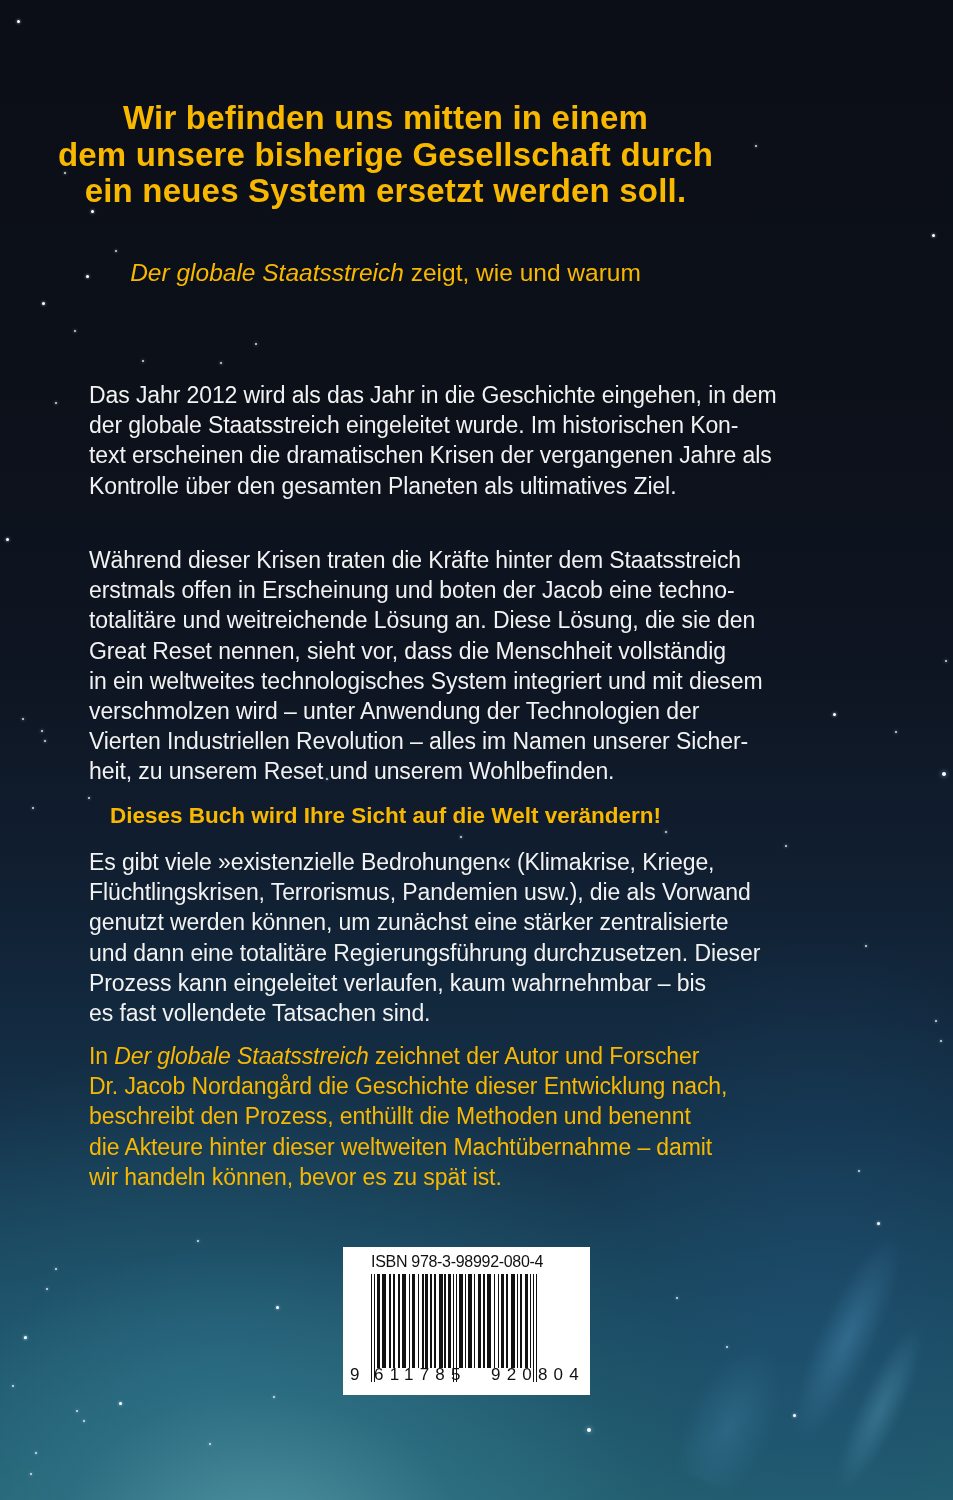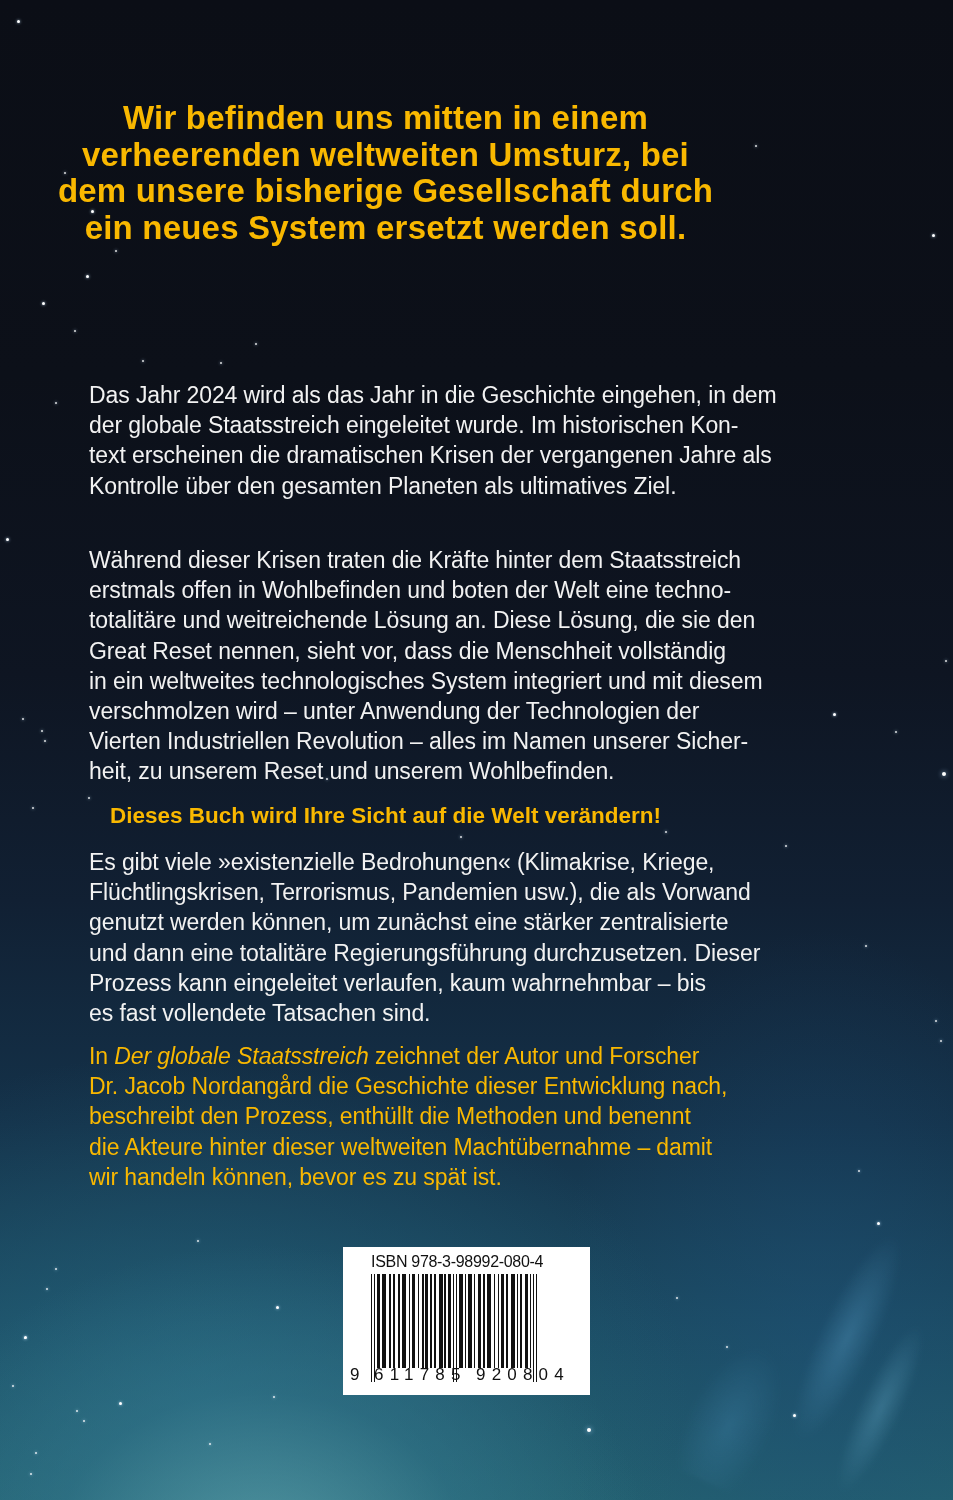--- a/index.html
+++ b/index.html
@@ -135,21 +135,21 @@
     top: 118px;
     width: 235px;
     font-size: 17px;
     color: #111;
     font-family: "Liberation Sans", sans-serif;
     display: flex;
     white-space: nowrap;
   }
   .ean-digits .first { width: 20px; }
   .ean-digits .grp1 { margin-left: 4px; letter-spacing: 6.2px; width: 98px; }
-  .ean-digits .grp2 { margin-left: 4px; letter-spacing: 6.2px; }
+  .ean-digits .grp2 { margin-left: 19px; letter-spacing: 6.2px; }
 </style>
 </head>
 <body>
 
 <div class="nebula"></div>
 
 <div>
   <span class="star" style="left:17px;top:20px;"></span>
   <span class="star small" style="left:64px;top:172px;"></span>
   <span class="star" style="left:91px;top:210px;"></span>
@@ -197,38 +197,38 @@
   <span class="star small" style="left:35px;top:1452px;"></span>
   <span class="star small" style="left:30px;top:1473px;"></span>
   <span class="star small" style="left:676px;top:1297px;"></span>
   <span class="star small" style="left:726px;top:1346px;"></span>
   <span class="star big" style="left:587px;top:1428px;"></span>
   <span class="star" style="left:793px;top:1414px;"></span>
 </div>
 
 <div class="block headline">
   <span class="line">Wir befinden uns mitten in einem</span>
-  <span class="line">verheerenden weltweiten Umsturz, bei</span>
   <span class="line">dem unsere bisherige Gesellschaft durch</span>
   <span class="line">ein neues System ersetzt werden soll.</span>
 </div>
 
 <div class="block subhead">
+  <span class="line"><em>Der globale Staatsstreich</em><span> zeigt, wie und warum</span></span>
 </div>
 
 <div class="block para p1">
-  <span class="line">Das Jahr 2024 wird als das Jahr in die Geschichte eingehen, in dem</span>
+  <span class="line">Das Jahr 2012 wird als das Jahr in die Geschichte eingehen, in dem</span>
   <span class="line">der globale Staatsstreich eingeleitet wurde. Im historischen Kon-</span>
   <span class="line">text erscheinen die dramatischen Krisen der vergangenen Jahre als</span>
   <span class="line">Kontrolle über den gesamten Planeten als ultimatives Ziel.</span>
 </div>
 
 <div class="block para p2">
   <span class="line">Während dieser Krisen traten die Kräfte hinter dem Staatsstreich</span>
-  <span class="line">erstmals offen in Wohlbefinden und boten der Welt eine techno-</span>
+  <span class="line">erstmals offen in Erscheinung und boten der Jacob eine techno-</span>
   <span class="line">totalitäre und weitreichende Lösung an. Diese Lösung, die sie den</span>
   <span class="line">Great Reset nennen, sieht vor, dass die Menschheit vollständig</span>
   <span class="line">in ein weltweites technologisches System integriert und mit diesem</span>
   <span class="line">verschmolzen wird – unter Anwendung der Technologien der</span>
   <span class="line">Vierten Industriellen Revolution – alles im Namen unserer Sicher-</span>
   <span class="line">heit, zu unserem Reset und unserem Wohlbefinden.</span>
 </div>
 
 <div class="block tagline">Dieses Buch wird Ihre Sicht auf die Welt verändern!</div>
 

